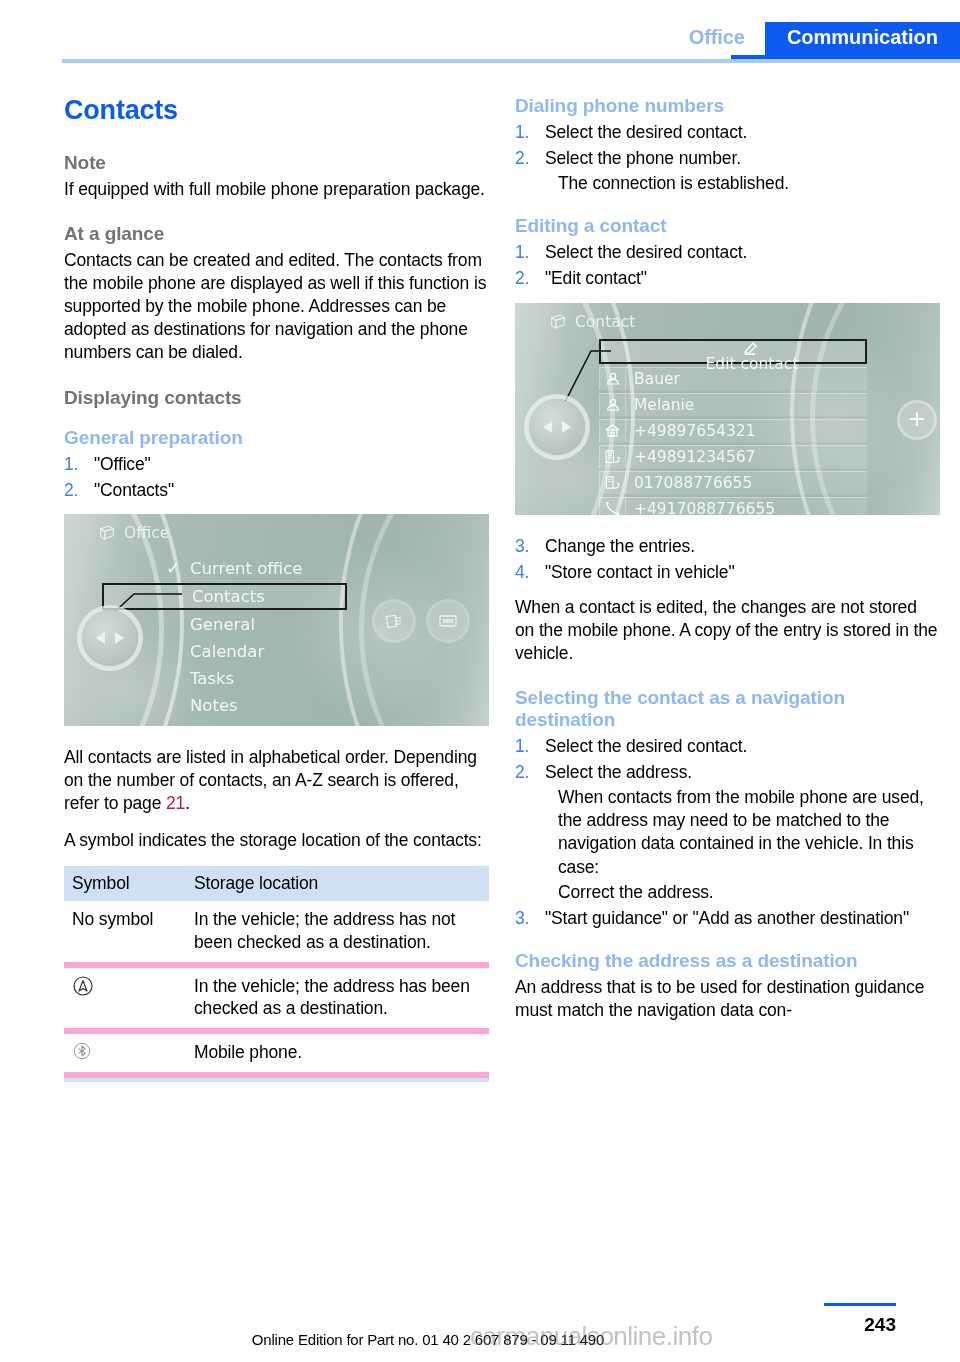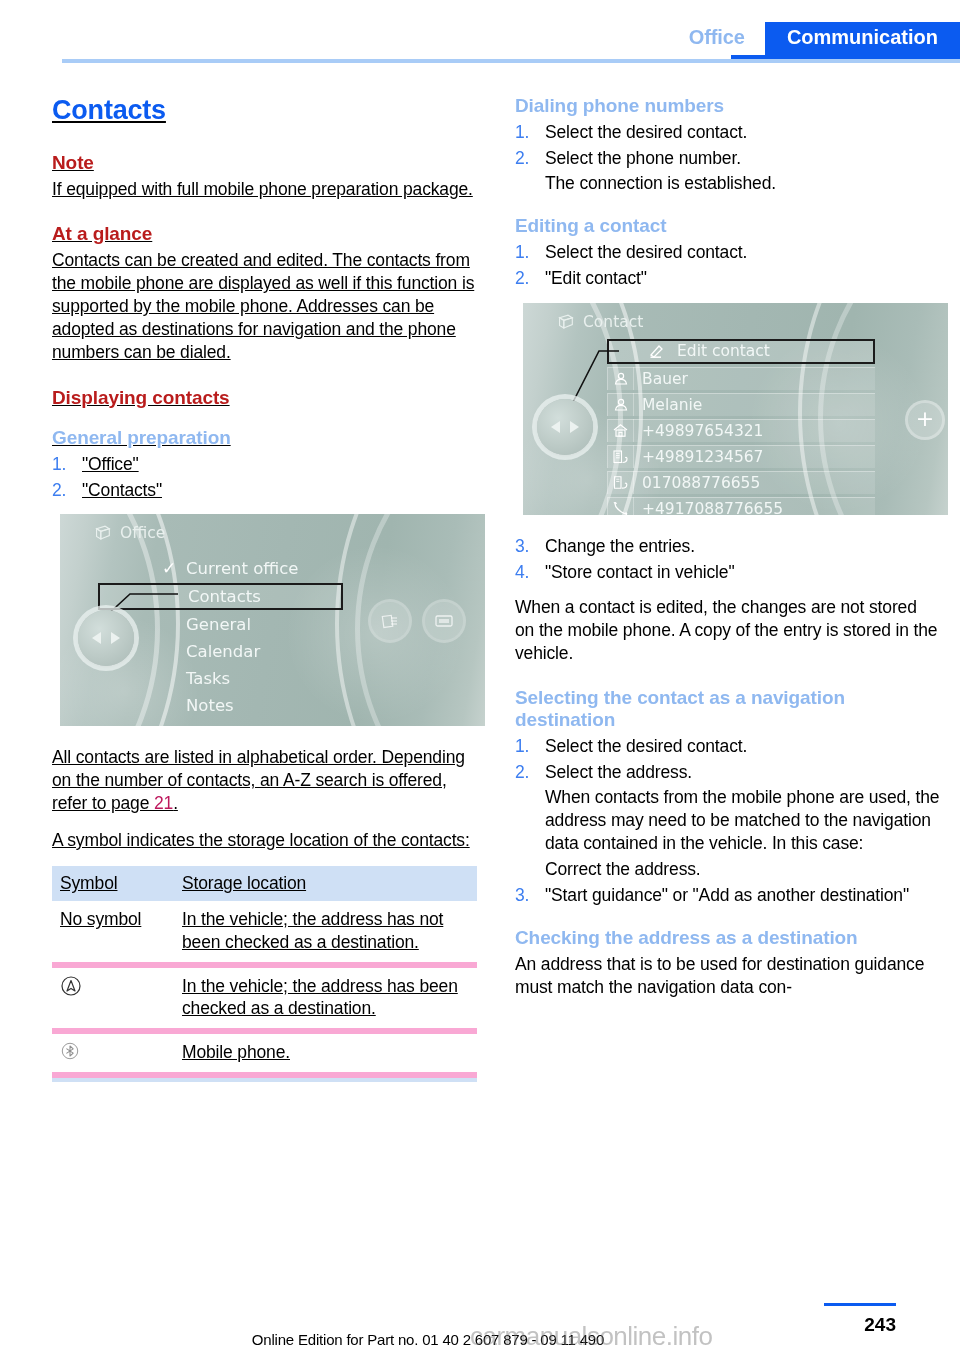--- a/index.html
+++ b/index.html
@@ -45,32 +45,32 @@
   .header-rule-blue {
     position:absolute; left:731px; top:55px; width:229px; height:4px;
     background:#0b5bf0;
   }
 
   
   .col {
     position:absolute;
     width: 425px;
   }
-  .col-left  { left: 52px; top: 95px; text-decoration: underline; }
+  .col-left  { left: 64px; top: 95px; }
   .col-right { left: 515px; top: 95px; }
 
   h1.title {
     color:#0b5bf0;
     font-size: 27px;
     font-weight: bold;
     margin: 0 0 26px 0;
     letter-spacing: -0.2px;
   }
   h2.h2 {
-    color:#b91c1c;
+    color:#737373;
     font-size: 19px;
     font-weight: bold;
     margin: 0 0 4px 0;
     letter-spacing: -0.1px;
   }
   h3.h3 {
     color:#8fb8f0;
     font-size: 19px;
     font-weight: bold;
     margin: 0 0 4px 0;
@@ -100,34 +100,35 @@
     letter-spacing: -0.15px;
   }
   ol.steps li .num {
     position:absolute; left:0; top:0;
     color:#3d7ef0;
     font-size: 17.5px;
   }
   ol.steps li .sub {
     display:block;
     margin-top: 2px;
+    margin-left: 13px;
   }
   .pageref { color:#be185d; }
 
   
   .idrive {
     position: relative;
     width: 425px;
     height: 212px;
     overflow: hidden;
     background: linear-gradient(100deg,
        #cdd8d6 0%, #c3d0cd 6%, #b3c4c0 13%,
        #a8bbb6 22%, #a3b7b2 50%, #a0b5af 72%,
        #a9bcb7 86%, #b6c6c1 95%, #c6d2ce 100%);
-    margin: 6px 0 20px 8px;
+    margin: 6px 0 20px 0;
     font-family: "DejaVu Sans", sans-serif;
   }
 
   
   .arc {
     position:absolute;
     border-radius: 50%;
     border: 3px solid rgba(255,255,255,0.55);
     pointer-events:none;
   }
@@ -229,21 +230,21 @@
     display:flex; align-items:center; justify-content:center;
     border-right: 1px solid rgba(255,255,255,0.30);
   }
   .crow .ctext { padding-left: 8px; white-space: nowrap; }
   .crow.highlight {
     border: 2px solid #1b1b1b;
     background: rgba(255,255,255,0.18);
     height: 25px;
     justify-content: flex-start;
     padding-left: 38px;
-    gap: 8px;
+    flex-direction: column;
   }
   .crow.highlight .ico { border-right: none; width:22px; min-width:22px; }
 
   
   table.symtab {
     width: 425px;
     border-collapse: collapse;
     font-size: 17.5px;
     margin-top: 6px;
   }

